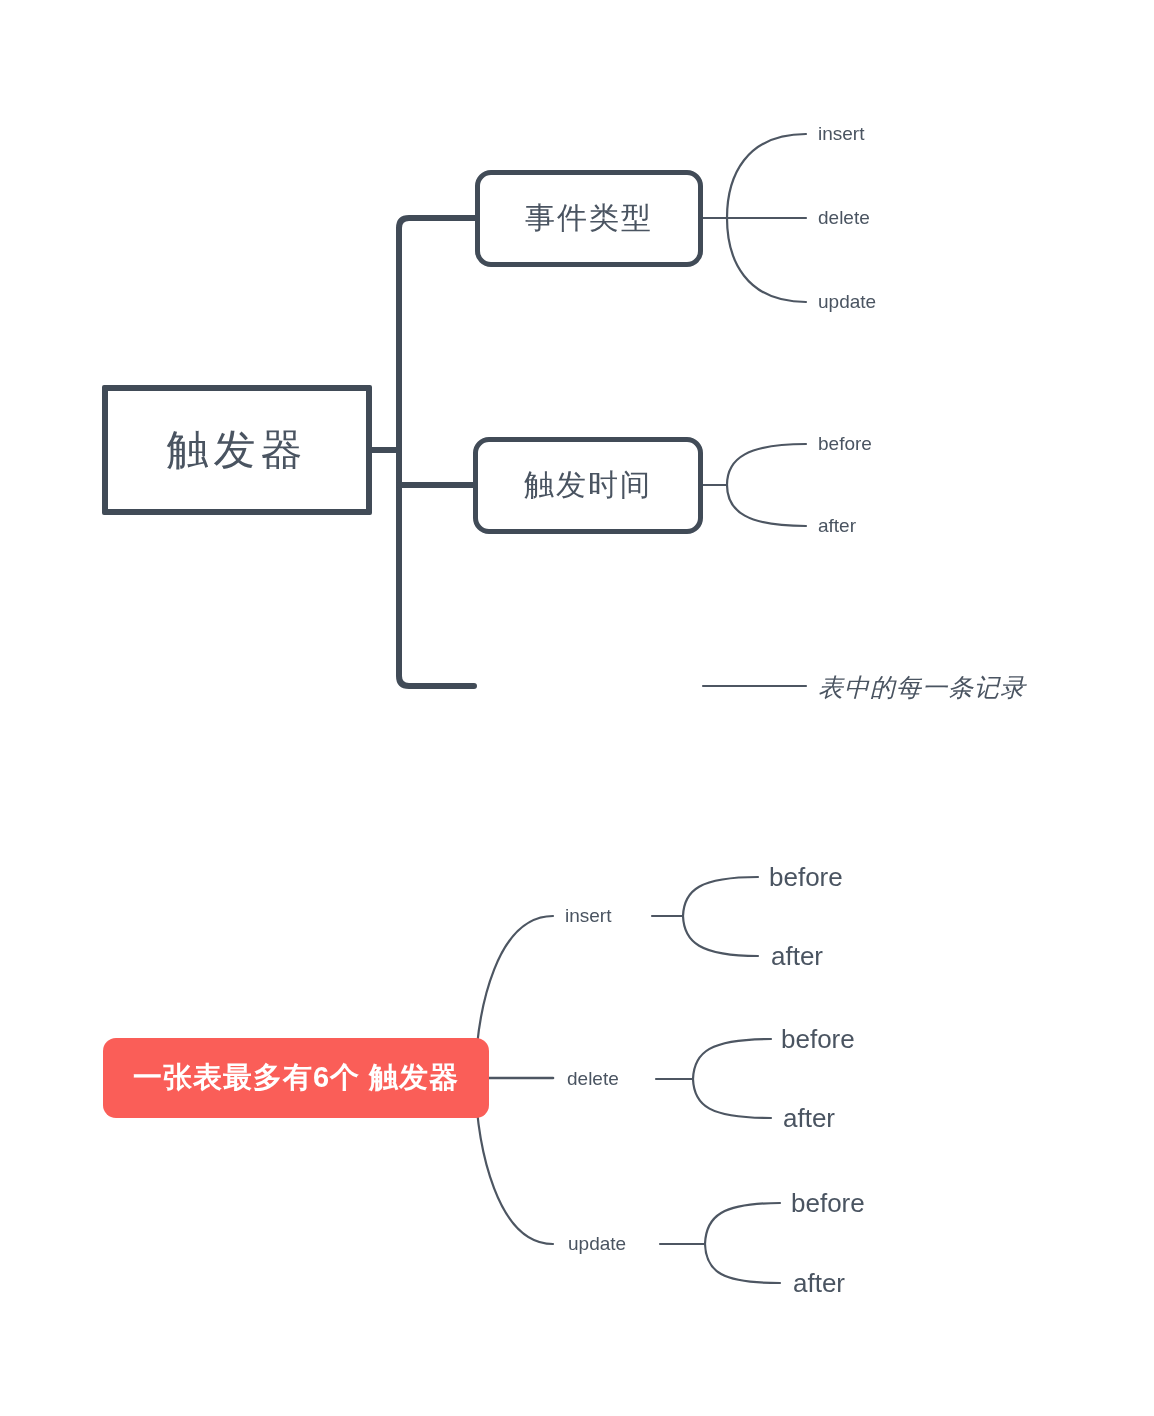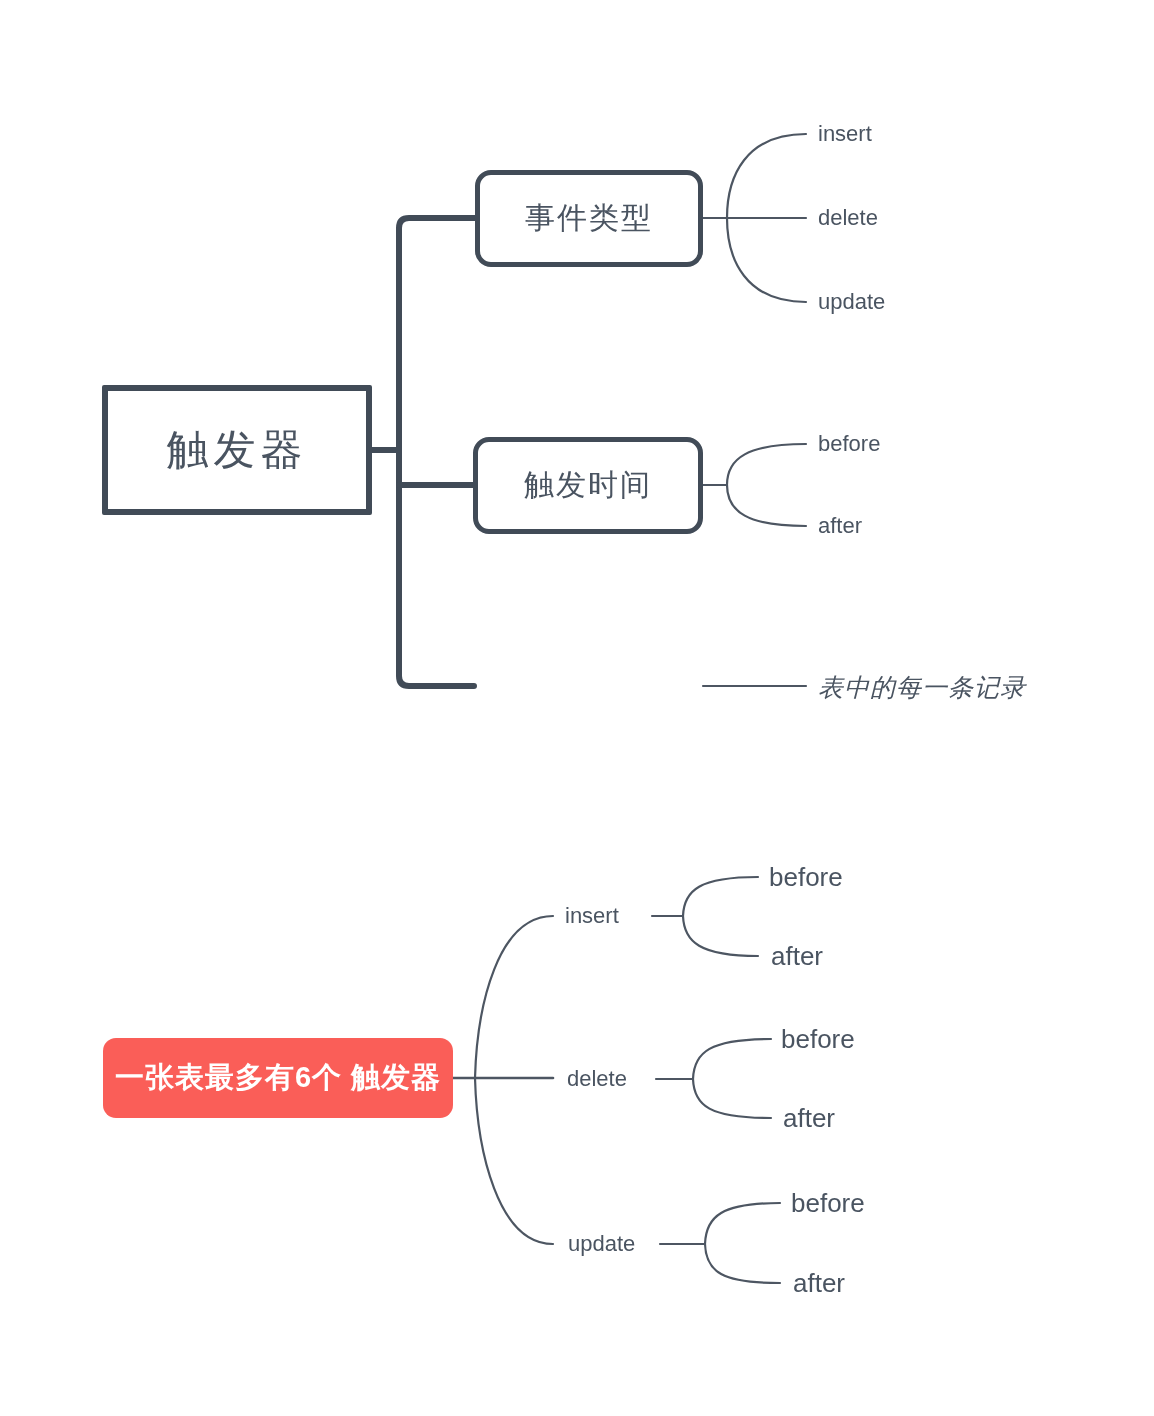--- a/index.html
+++ b/index.html
@@ -36,31 +36,31 @@
     font-size:42px;letter-spacing:5px;
   }
   .branch-node{
     border-width:5px;border-radius:16px;
     font-size:30px;letter-spacing:2px;
   }
   #node-event-type{left:475px;top:170px;width:228px;height:97px;}
   #node-trigger-time{left:473px;top:437px;width:230px;height:97px;}
   #node-trigger-object{left:473px;top:637px;width:230px;height:98px;}
   .red-node{
-    left:103px;top:1038px;width:350px;height:80px;
+    left:103px;top:1038px;width:386px;height:80px;
     background:var(--red);
     border:none;border-radius:13px;
     color:#ffffff;font-weight:bold;font-size:29px;
     letter-spacing:1px;
   }
   .leaf{
     position:absolute;
     transform:translateY(-50%);
     color:var(--text);
-    font-size:22px;
+    font-size:19px;
     white-space:nowrap;
     cursor:default;
   }
   .leaf.cn{font-size:25px;letter-spacing:1px;}
   .leaf.small{font-size:26px;}
 </style>
 </head>
 <body>
 
 <div id="canvas">

